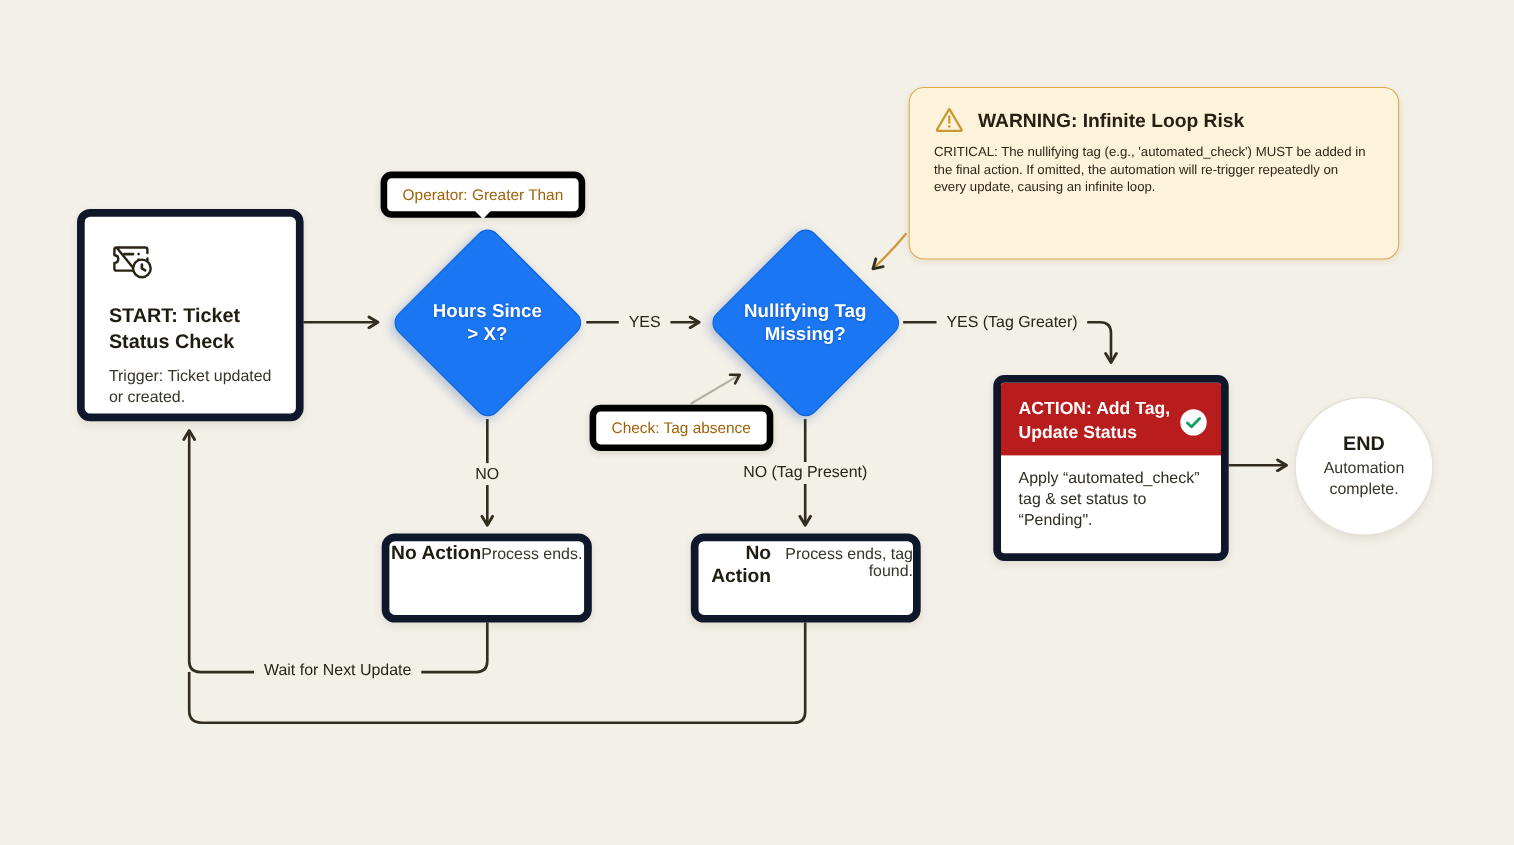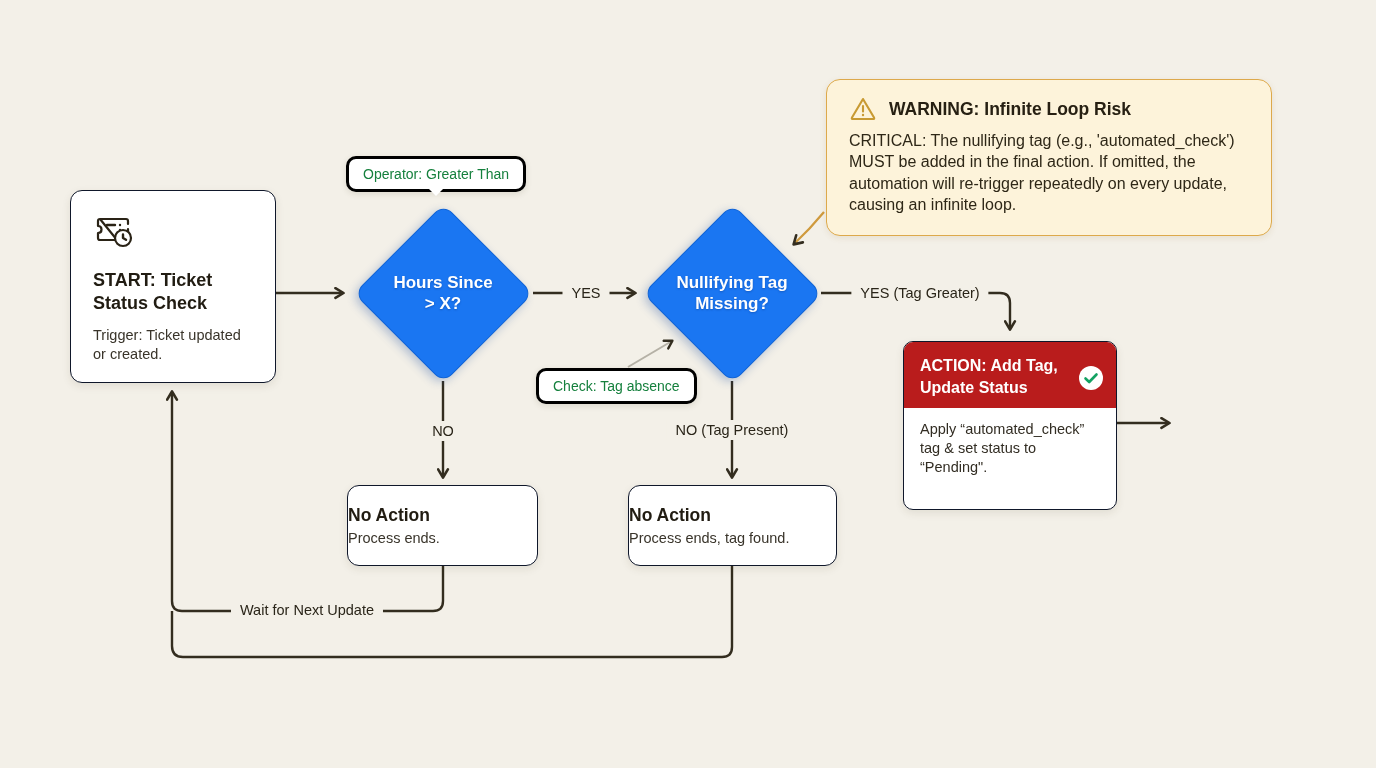--- a/index.html
+++ b/index.html
@@ -12,21 +12,21 @@
   .canvas { position: relative; width: 1376px; height: 768px; }
 
   svg.edges { position: absolute; left: 0; top: 0; width: 1376px; height: 768px; }
   svg.edges path { fill: none; stroke: #332d1f; stroke-width: 2.4; }
   svg.edges path.amber { stroke: #cf9a3d; stroke-width: 2.2; }
   svg.edges path.gray  { stroke: #b5b1a6; stroke-width: 2; }
 
   .card {
     position: absolute;
     background: #ffffff;
-    border: 1px solid #0f172a;
+    border: 7px solid #0f172a;
     border-radius: 12px;
     box-shadow: 0 3px 8px rgba(70, 58, 32, 0.10);
   }
   .start-node { left: 70px; top: 190px; width: 206px; height: 193px; padding: 20px 22px; }
   .start-node .node-title { font-size: 18px; font-weight: bold; line-height: 1.3; margin-top: 14px; color: #211c12; }
   .start-node .node-body  { font-size: 14.5px; line-height: 1.35; margin-top: 10px; color: #39342a; }
 
   .diamond {
     position: absolute;
     width: 127px; height: 127px;
@@ -43,25 +43,25 @@
     color: #ffffff;
     font-weight: bold;
     font-size: 17px;
     line-height: 1.25;
     text-shadow: 0 1px 2px rgba(10, 40, 110, 0.35);
   }
 
   .tooltip {
     position: absolute;
     background: #ffffff;
-    border: 3px solid #000000;
+    border: 6px solid #000000;
     border-radius: 10px;
     box-shadow: 0 2px 6px rgba(70, 58, 32, 0.13);
     font-size: 14px;
-    color: #15803d;
+    color: #a16207;
     padding: 7px 14px;
     white-space: nowrap;
   }
   .tooltip .tip-pointer {
     position: absolute;
     bottom: -7px; left: 50%;
     margin-left: -8px;
     width: 0; height: 0;
     border-left: 8px solid transparent;
     border-right: 8px solid transparent;
@@ -75,21 +75,21 @@
     left: 826px; top: 79px;
     width: 446px; height: 157px;
     background: #fdf3da;
     border: 1.5px solid #dda94b;
     border-radius: 14px;
     box-shadow: 0 2px 6px rgba(150, 110, 40, 0.12);
     padding: 16px 22px 14px 22px;
   }
   .warning-head { display: flex; align-items: center; gap: 12px; }
   .warning-title { font-size: 17.5px; font-weight: bold; color: #272013; }
-  .warning-body { margin-top: 8px; font-size: 16px; line-height: 1.34; color: #2e2717; }
+  .warning-body { margin-top: 8px; font-size: 12px; line-height: 1.34; color: #2e2717; }
 
   .action-node { left: 903px; top: 341px; width: 214px; height: 169px; padding: 0; overflow: hidden; border-radius: 10px; }
   .action-header {
     position: relative;
     background: #b91c1c;
     color: #ffffff;
     padding: 13px 44px 13px 16px;
     height: 66px;
   }
   .action-title { font-size: 16px; font-weight: bold; line-height: 1.35; }
@@ -103,21 +103,21 @@
     background: #ffffff;
     border: 1px solid #e3dfd4;
     border-radius: 50%;
     box-shadow: 0 3px 8px rgba(70, 58, 32, 0.10);
     display: flex; flex-direction: column; justify-content: center; align-items: center;
     text-align: center;
   }
   .end-title { font-size: 18px; font-weight: bold; color: #211c12; }
   .end-body  { font-size: 14.5px; line-height: 1.3; margin-top: 3px; color: #39342a; width: 100px; }
 
-  .no-action { text-align: left; display: flex; flex-direction: column; justify-content: center; }
+  .no-action { text-align: right; display: flex; flex-direction: row; justify-content: center; }
   .no-action-1 { left: 347px; top: 485px; width: 191px; height: 81px; }
   .no-action-2 { left: 628px; top: 485px; width: 209px; height: 81px; }
   .na-title { font-size: 17.5px; font-weight: bold; color: #211c12; }
   .na-body  { font-size: 14.5px; margin-top: 4px; color: #39342a; }
 
   .edge-label {
     position: absolute;
     transform: translate(-50%, -50%);
     background: #f3f0e8;
     padding: 2px 9px;
@@ -206,20 +206,24 @@
     <div class="action-header">
       <div class="action-title">ACTION: Add Tag, Update Status</div>
       <svg class="check-icon" width="26" height="26" viewBox="0 0 26 26">
         <circle cx="13" cy="13" r="12" fill="#ffffff"></circle>
         <path d="M7.5,13.5 L11.2,17 L18.5,9.5" fill="none" stroke="#13a263" stroke-width="2.6" stroke-linecap="round" stroke-linejoin="round"></path>
       </svg>
     </div>
     <div class="action-body">Apply “automated_check” tag &amp; set status to “Pending".</div>
   </div>
 
+  <div class="end-node">
+    <div class="end-title">END</div>
+    <div class="end-body">Automation complete.</div>
+  </div>
 
   <div class="card no-action no-action-1">
     <div class="na-title">No Action</div>
     <div class="na-body">Process ends.</div>
   </div>
   <div class="card no-action no-action-2">
     <div class="na-title">No Action</div>
     <div class="na-body">Process ends, tag found.</div>
   </div>
 

